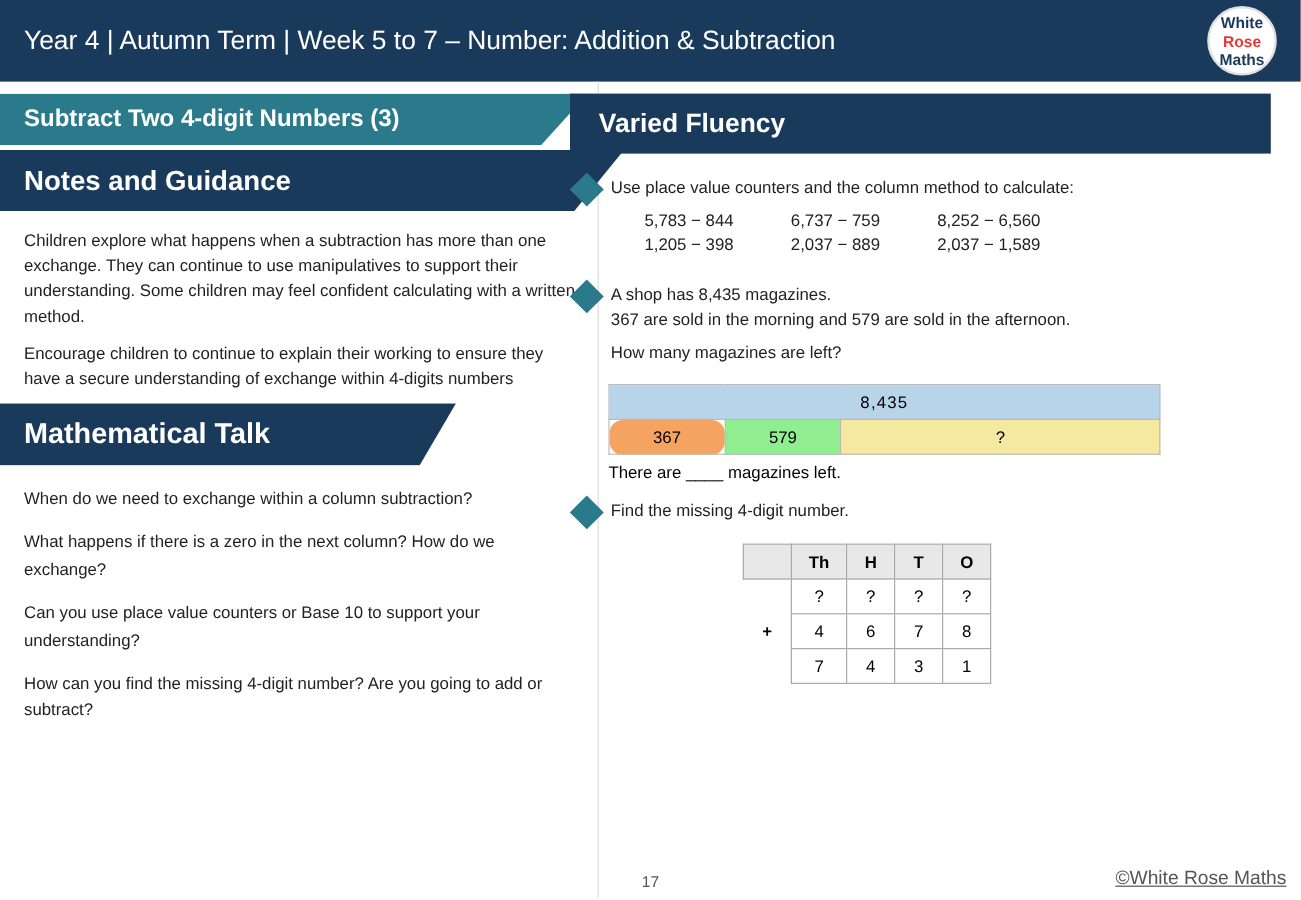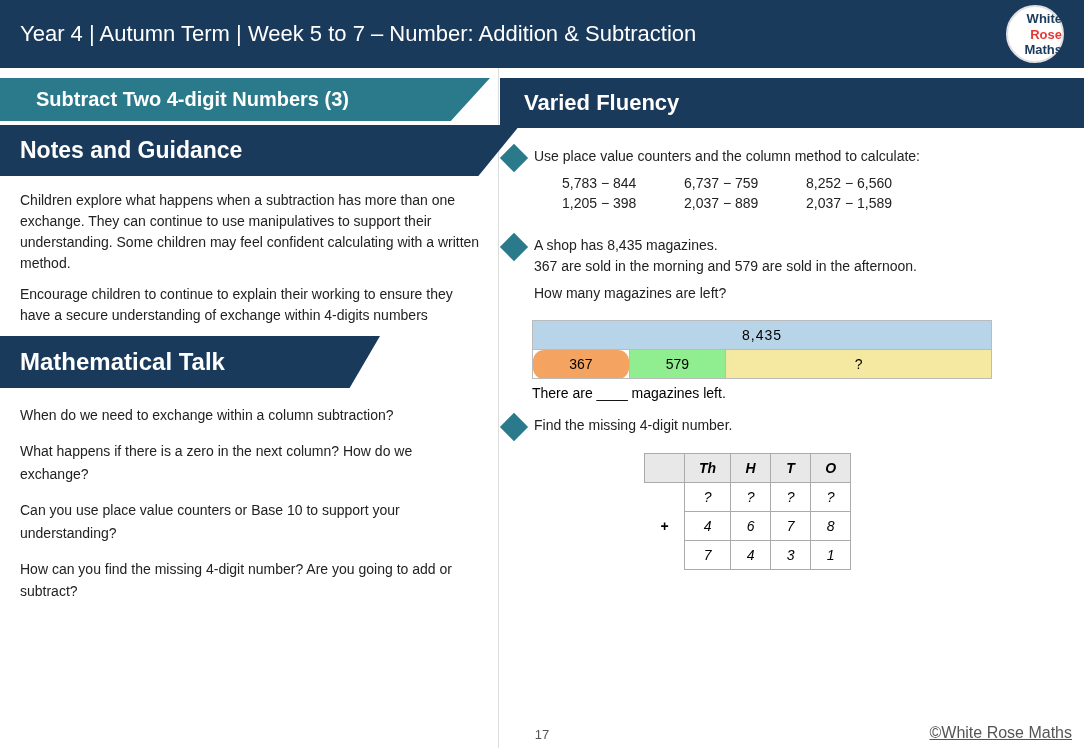--- a/index.html
+++ b/index.html
@@ -27,33 +27,33 @@
       font-weight: 400;
       color: white;
     }
     .logo {
       width: 58px;
       height: 58px;
       border-radius: 50%;
       background: white;
       display: flex;
       flex-direction: column;
-      align-items: flex-end;
+      align-items: center;
       justify-content: center;
       border: 2px solid #e0e0e0;
     }
     .logo-white { color: #1a3a5c; font-weight: bold; font-size: 13px; line-height: 1.2; }
     .logo-rose { color: #e53935; font-weight: bold; font-size: 13px; }
     .logo-maths { color: #1a3a5c; font-weight: bold; font-size: 13px; }
 
     
     .section-title-bar {
       background: #2a7a8c;
       color: white;
-      padding: 10px 36px;
+      padding: 10px 20px;
       font-size: 20px;
       font-weight: bold;
       width: 490px;
       clip-path: polygon(0 0, 100% 0, 92% 100%, 0 100%);
     }
 
     
     .left-col {
       position: absolute;
       top: 68px;
@@ -102,21 +102,21 @@
       line-height: 1.6;
     }
     .talk-questions p {
       margin-bottom: 14px;
     }
 
     
     .right-col {
       position: absolute;
       top: 68px;
-      left: 500px;
+      left: 475px;
       width: 584px;
       height: 518px;
     }
 
     .fluency-heading {
       background: #1a3a5c;
       color: white;
       font-size: 22px;
       font-weight: bold;
       padding: 12px 24px;
@@ -192,21 +192,20 @@
     .magazines-left {
       font-size: 14px;
       margin: 4px 0 14px 28px;
     }
 
     
     .pv-table {
       border-collapse: collapse;
       margin: 8px 0 0 140px;
       font-size: 14px;
-      font-style: italic;
     }
     .pv-table td, .pv-table th {
       border: 1px solid #aaa;
       text-align: center;
       padding: 6px 14px;
       min-width: 40px;
     }
     .pv-table th {
       background: #e8e8e8;
       font-weight: bold;

